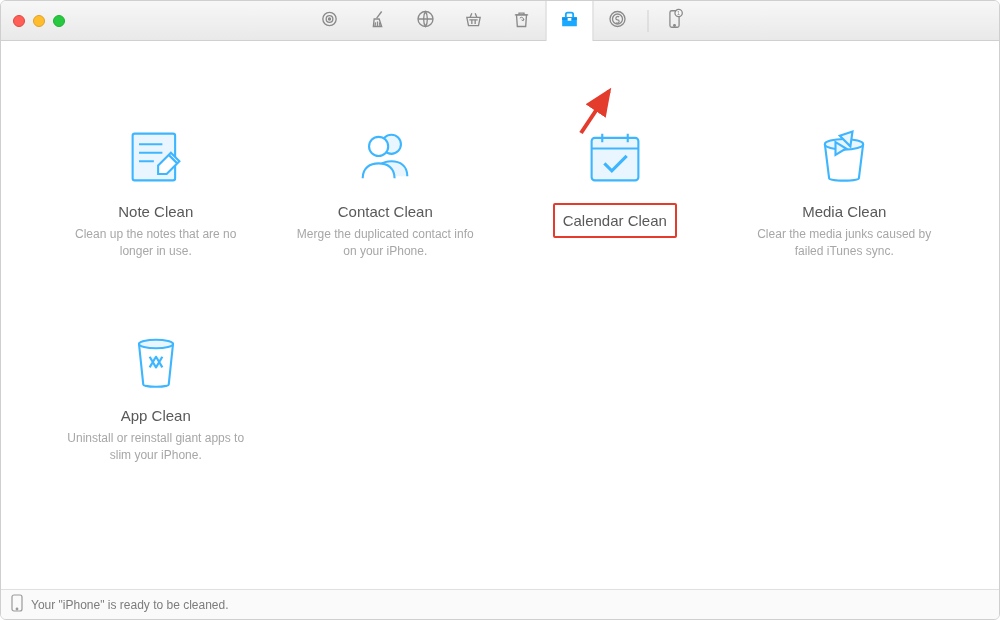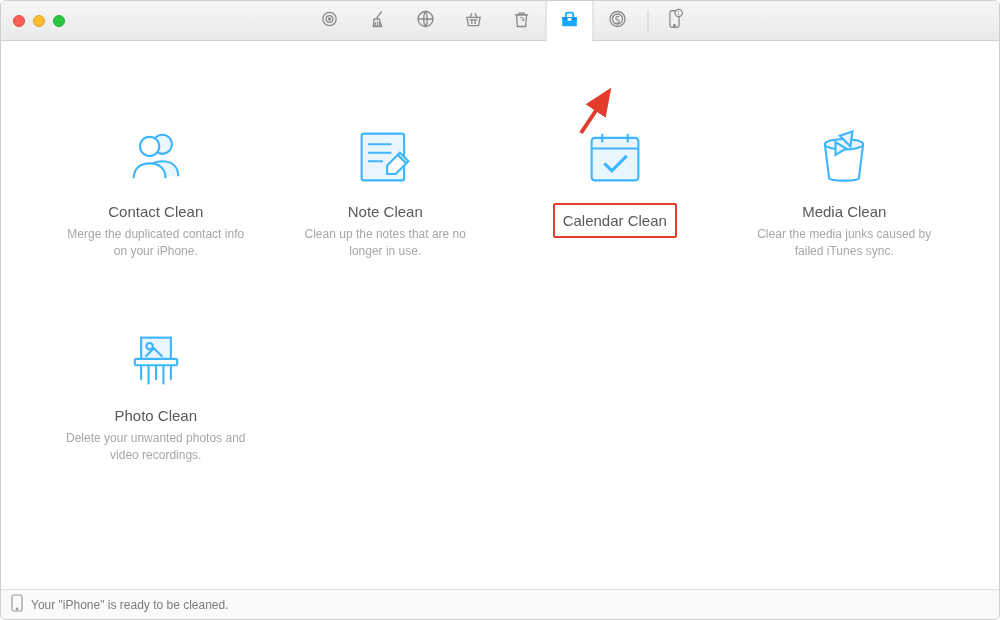--- a/index.html
+++ b/index.html
@@ -151,48 +151,48 @@
           </marker>
         </defs>
       <path d="M10,50 L38,8" stroke="#e33b2c" stroke-width="4" marker-end="url(#ah)"></path>
     </svg>
 
     <div class="grid">
 
       <div class="tile">
         <div class="tile-icon">
           <svg viewBox="0 0 64 64" fill="none" stroke="currentColor" stroke-width="2">
-            <circle cx="38" cy="20" r="9" fill="#eaf6ff"></circle>
-            <path d="M23 50 C23 40 30 36 38 36 C46 36 53 40 53 50" fill="#eaf6ff"></path>
-            <circle cx="26" cy="22" r="9" fill="#fff"></circle>
-            <path d="M11 52 C11 42 18 38 26 38 C34 38 41 42 41 52" fill="#fff"></path>
-          </svg>
-        </div>
-        <div class="tile-title">Contact Clean</div>
-        <div class="tile-desc">Merge the duplicated contact info on your iPhone.</div>
-      </div>
-
-      <div class="tile">
-        <div class="tile-icon">
-          <svg viewBox="0 0 64 64" fill="none" stroke="currentColor" stroke-width="2">
             <rect x="10" y="10" width="40" height="44" rx="2" fill="#eaf6ff"></rect>
             <path d="M16 20 H38"></path>
               <path d="M16 28 H38"></path>
               <path d="M16 36 H30"></path>
             <path d="M34 40 L46 28 L54 36 L42 48 L34 48 Z" fill="#fff"></path>
             <path d="M44 30 L52 38"></path>
           </svg>
         </div>
         <div class="tile-title">Note Clean</div>
         <div class="tile-desc">Clean up the notes that are no longer in use.</div>
       </div>
 
       <div class="tile">
         <div class="tile-icon">
           <svg viewBox="0 0 64 64" fill="none" stroke="currentColor" stroke-width="2">
+            <circle cx="38" cy="20" r="9" fill="#eaf6ff"></circle>
+            <path d="M23 50 C23 40 30 36 38 36 C46 36 53 40 53 50" fill="#eaf6ff"></path>
+            <circle cx="26" cy="22" r="9" fill="#fff"></circle>
+            <path d="M11 52 C11 42 18 38 26 38 C34 38 41 42 41 52" fill="#fff"></path>
+          </svg>
+        </div>
+        <div class="tile-title">Contact Clean</div>
+        <div class="tile-desc">Merge the duplicated contact info on your iPhone.</div>
+      </div>
+
+      <div class="tile">
+        <div class="tile-icon">
+          <svg viewBox="0 0 64 64" fill="none" stroke="currentColor" stroke-width="2">
             <rect x="10" y="14" width="44" height="40" rx="3" fill="#eaf6ff"></rect>
             <path d="M10 24 H54"></path>
             <path d="M20 10 V18"></path>
               <path d="M44 10 V18"></path>
             <path d="M22 38 L29 45 L43 31" stroke-width="3"></path>
           </svg>
         </div>
         <div class="tile-title highlight">Calendar Clean</div>
       </div>
 
@@ -203,38 +203,32 @@
             <ellipse cx="32" cy="20" rx="18" ry="5" fill="#eaf6ff"></ellipse>
             <path d="M28 12 L40 8 L38 22 Z" fill="#eaf6ff"></path>
             <path d="M24 18 L24 30 L34 24 Z" fill="#eaf6ff"></path>
           </svg>
         </div>
         <div class="tile-title">Media Clean</div>
         <div class="tile-desc">Clear the media junks caused by failed iTunes sync.</div>
       </div>
 
 
-
-      <div class="tile">
-        <div class="tile-icon">
-          <svg viewBox="0 0 64 64" fill="none" stroke="currentColor" stroke-width="2">
-            <rect x="12" y="30" width="40" height="6" rx="2" fill="#fff"></rect>
-            <rect x="18" y="10" width="28" height="20" fill="#eaf6ff"></rect>
-            <circle cx="26" cy="18" r="3"></circle>
-            <path d="M22 28 L30 20 L38 28"></path>
-            <path d="M18 36 V50"></path>
-              <path d="M25 36 V54"></path>
-              <path d="M32 36 V50"></path>
-              <path d="M39 36 V54"></path>
-              <path d="M46 36 V50"></path>
-          </svg>
-        </div>
-        <div class="tile-title">Photo Clean</div>
-        <div class="tile-desc">Delete your unwanted photos and video recordings.</div>
-      </div>
+      <div class="tile">
+        <div class="tile-icon">
+          <svg viewBox="0 0 64 64" fill="none" stroke="currentColor" stroke-width="2">
+            <path d="M16 16 C16 12 48 12 48 16 L44 54 C44 57 20 57 20 54 Z" fill="#fff"></path>
+            <ellipse cx="32" cy="16" rx="16" ry="4" fill="#eaf6ff"></ellipse>
+            <path d="M26 28 L32 38 L38 28 M26 38 L32 28 L38 38" fill="#eaf6ff" stroke-linejoin="round"></path>
+          </svg>
+        </div>
+        <div class="tile-title">App Clean</div>
+        <div class="tile-desc">Uninstall or reinstall giant apps to slim your iPhone.</div>
+      </div>
+
 
     </div>
   </div>
 
   <div class="statusbar">
     <span class="phone">
       <svg width="12" height="18" viewBox="0 0 12 18" fill="none" stroke="currentColor" stroke-width="1.2">
         <rect x="1" y="1" width="10" height="16" rx="2"></rect>
           <circle cx="6" cy="15" r="0.8" fill="currentColor"></circle>
       </svg>

